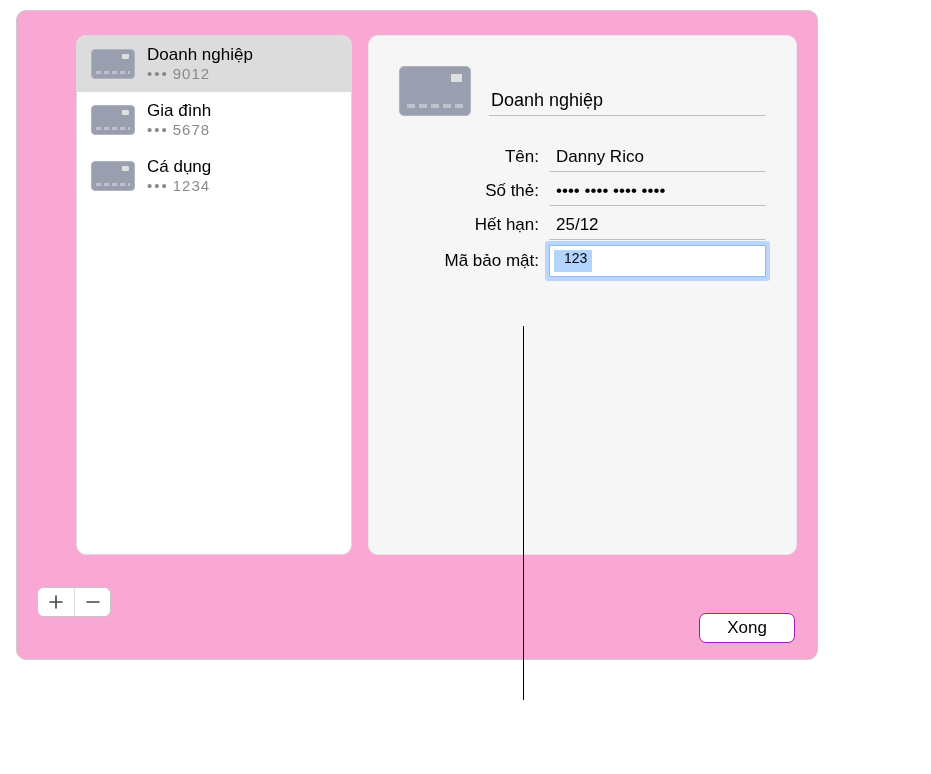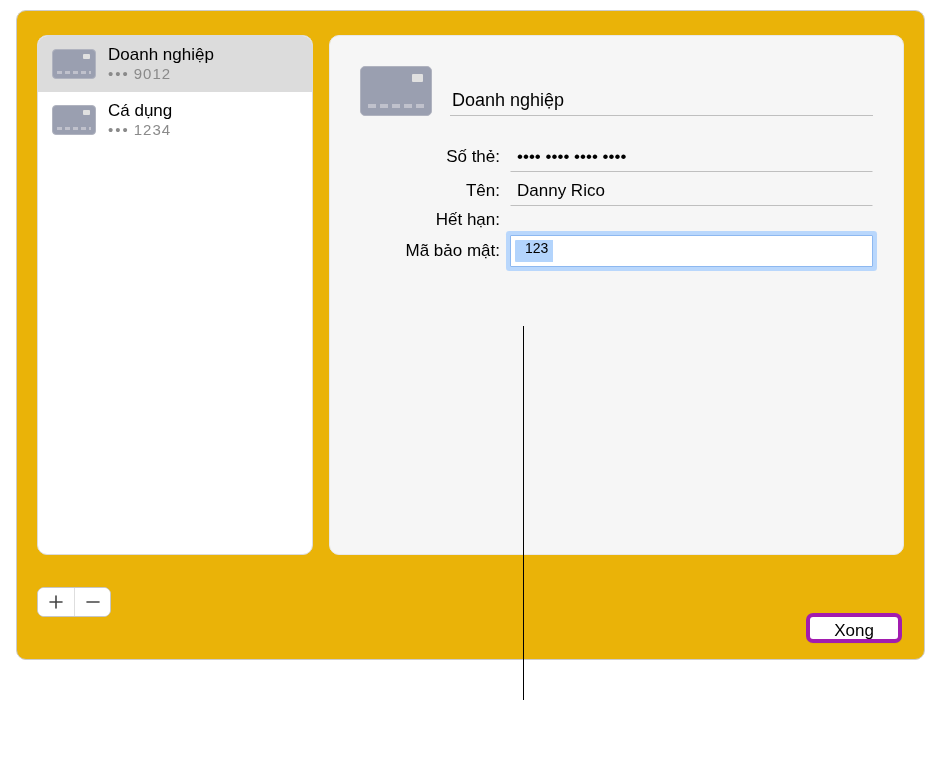--- a/index.html
+++ b/index.html
@@ -12,26 +12,27 @@
     background: #fff;
     width: 931px;
     height: 774px;
     position: relative;
     color: #000;
   }
   .window {
     position: absolute;
     left: 16px;
     top: 10px;
-    width: 909px;
+    width: 802px;
     height: 650px;
     border: 1px solid #ccc;
     border-radius: 10px;
-    background: #eab308;
+    background: #f9a8d4;
     overflow: hidden;
+    padding-left: 39px;
   }
   .columns {
     display: flex;
     padding: 24px 20px 0 20px;
     gap: 16px;
   }
   .sidebar {
     width: 276px;
     height: 520px;
     background: #fff;
@@ -207,21 +208,21 @@
     cursor: pointer;
     background: #fff;
   }
   .pm-btn + .pm-btn { border-left: 1px solid #dedede; }
   .done-btn {
     position: absolute;
     right: 22px;
     bottom: 16px;
     min-width: 96px;
     height: 30px;
-    border: 4px solid #a21caf;
+    border: 1px solid #a21caf;
     border-radius: 7px;
     background: #fff;
     font-size: 17px;
     text-align: center;
     line-height: 28px;
     cursor: pointer;
     box-shadow: 0 1px 0 rgba(0,0,0,0.03);
   }
   .callout-line {
     position: absolute;
@@ -256,51 +257,64 @@
           <div class="card-title">Doanh nghiệp</div>
           <div class="card-sub"><span class="dots">•••</span><span>9012</span></div>
         </div>
       </div>
       <div class="card-item">
         <div class="card-icon-sm">
           <div class="chip"></div>
             <div class="line"></div>
         </div>
         <div class="card-text">
+          <div class="card-title">Gia đình</div>
+          <div class="card-sub"><span class="dots">•••</span><span>5678</span></div>
+        </div>
+      </div>
+      <div class="card-item">
+        <div class="card-icon-sm">
+          <div class="chip"></div>
+            <div class="line"></div>
+        </div>
+        <div class="card-text">
           <div class="card-title">Cá dụng</div>
           <div class="card-sub"><span class="dots">•••</span><span>1234</span></div>
         </div>
       </div>
     </div>
 
     <div class="main">
       <div class="detail-header">
         <div class="card-icon-lg">
           <div class="chip"></div>
             <div class="line"></div>
         </div>
         <input class="desc-input" value="Doanh nghiệp" style="">
       </div>
 
       <div class="form-row underline-row">
+        <div class="form-label">Tên:</div>
+        <div class="form-value">
+          <input class="value-input" value="Danny Rico" style="">
+        </div>
+      </div>
+
+      <div class="form-row underline-row">
         <div class="form-label">Số thẻ:</div>
         <div class="form-value">
           <input class="value-input" value="•••• •••• •••• ••••" style="">
         </div>
       </div>
 
       <div class="form-row underline-row">
-        <div class="form-label">Tên:</div>
+        <div class="form-label">Hết hạn:</div>
         <div class="form-value">
-          <input class="value-input" value="Danny Rico" style="">
-        </div>
-      </div>
-
-      <div class="form-row underline-row">
-        <div class="form-label">Hết hạn:</div>
+          <input class="value-input" value="25/12" style="">
+        </div>
       </div>
 
       <div class="form-row" style="margin-top:5px">
         <div class="form-label">Mã bảo mật:</div>
         <div class="form-value" style="position:relative;">
           <div style="position:relative;">
             <input class="sec-input" value="" style="">
             <div class="sec-sel"></div>
             <div class="sec-text">123</div>
           </div>

